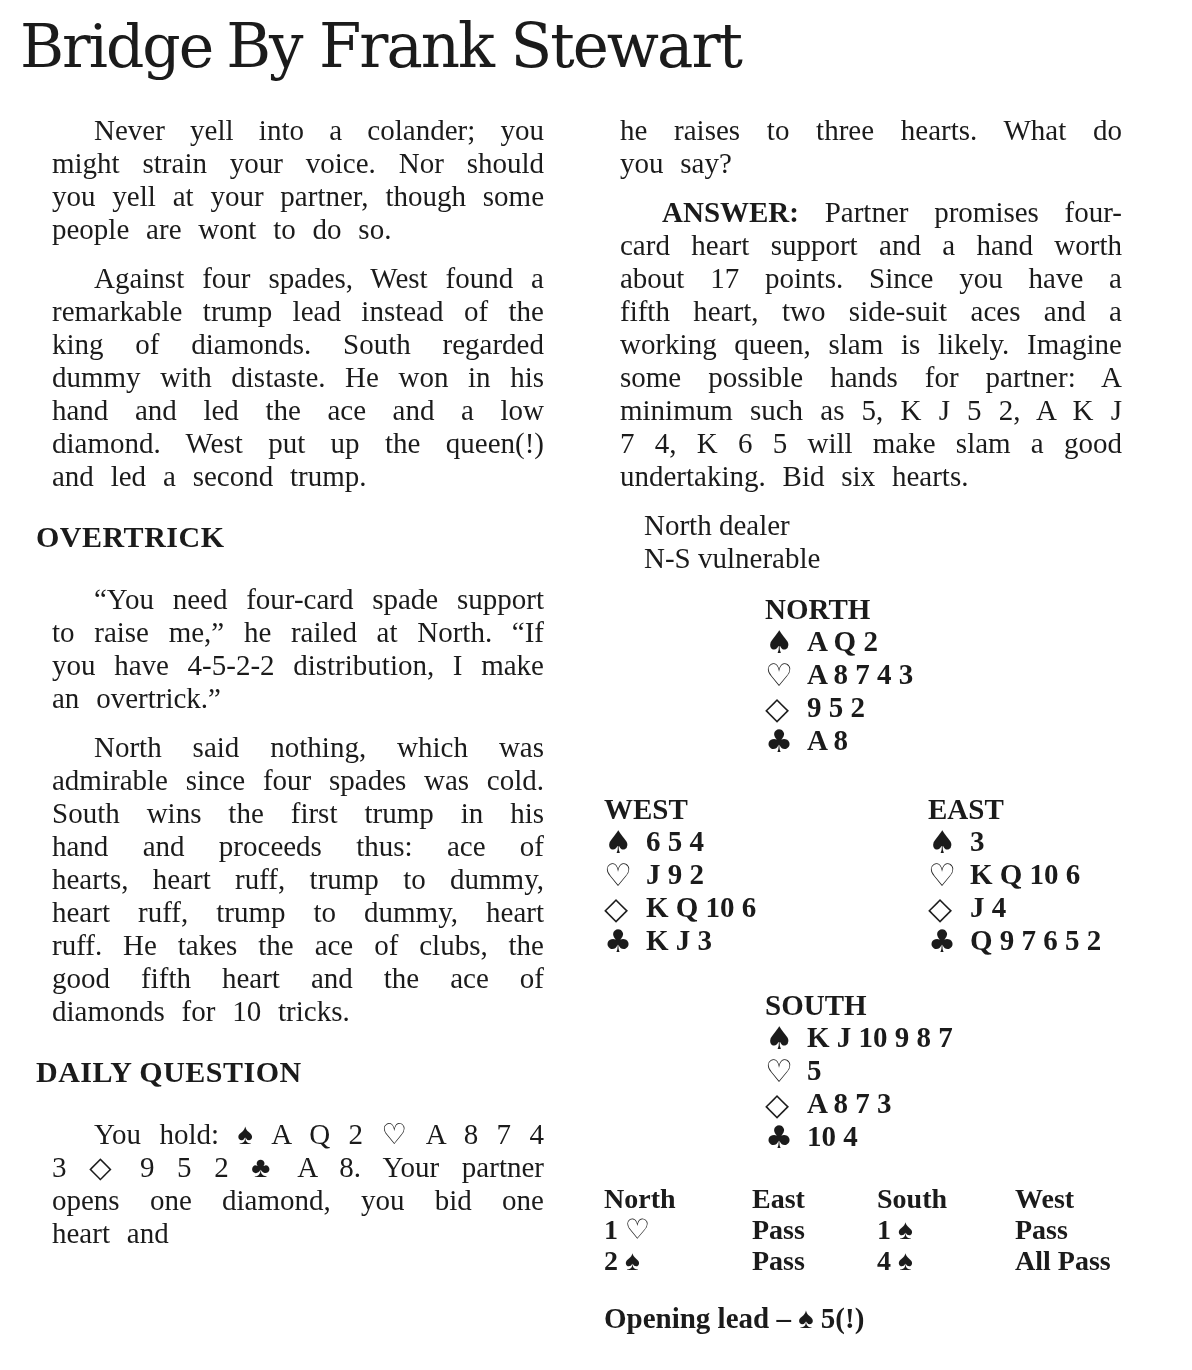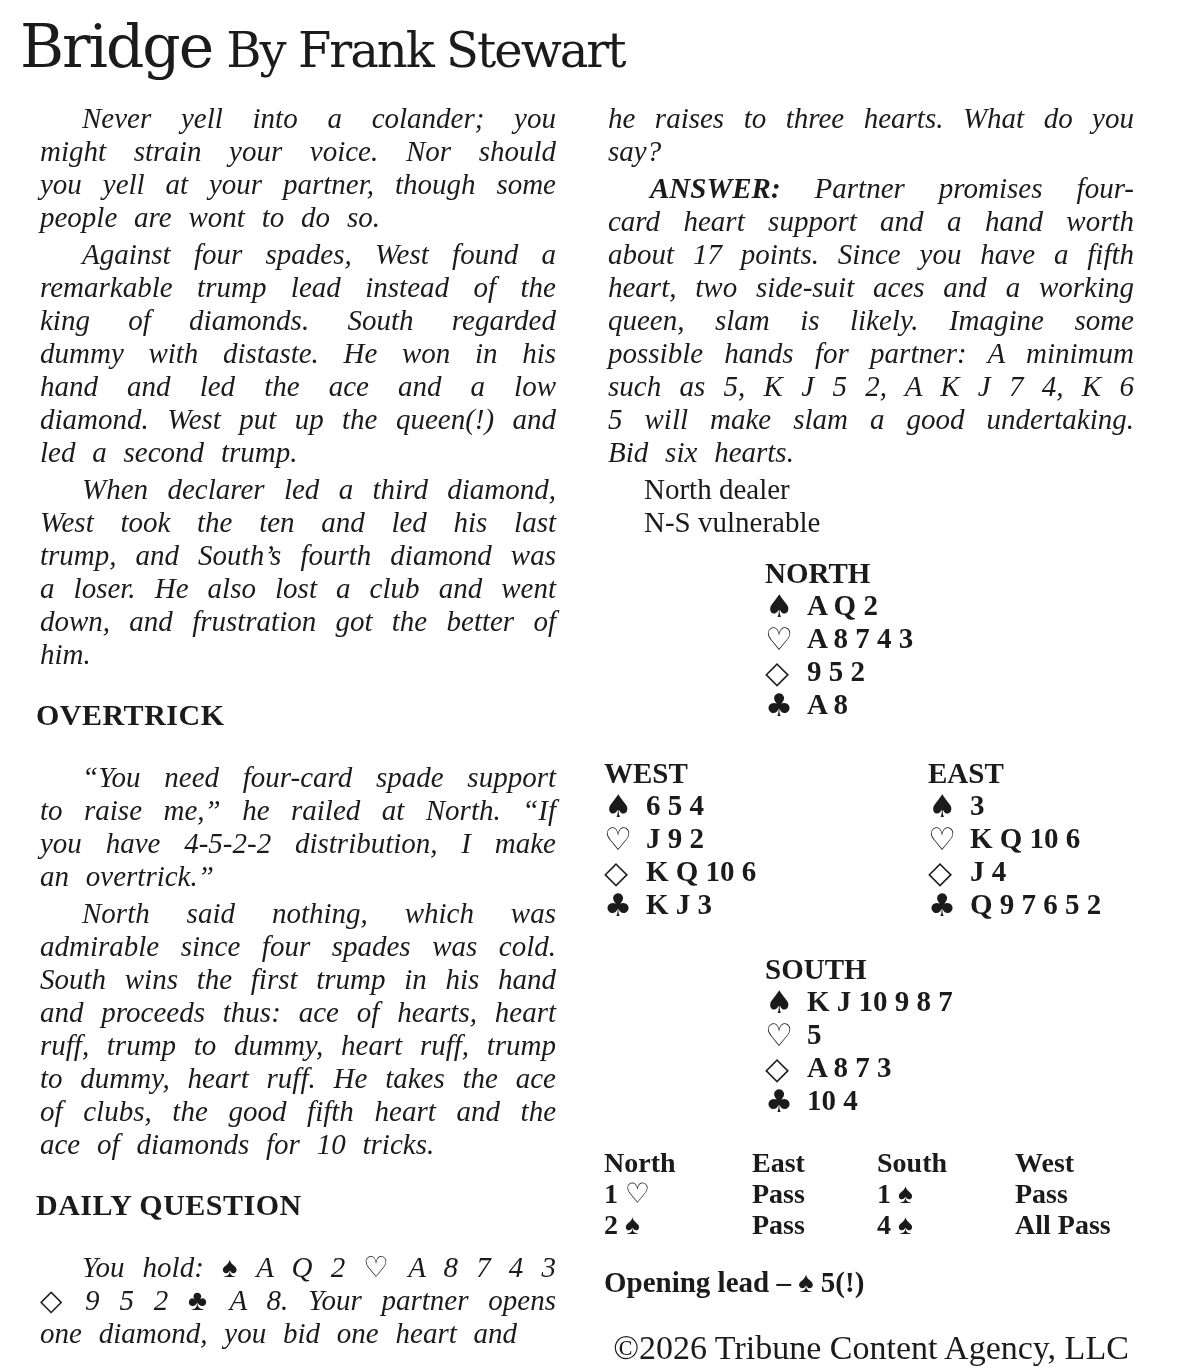--- a/index.html
+++ b/index.html
@@ -23,36 +23,35 @@
   }
   .masthead .title-word {
     font-family: "DejaVu Serif", serif;
     font-weight: normal;
     font-size: 60px;
     letter-spacing: -2px;
   }
   .masthead .byline {
     font-family: "DejaVu Serif", serif;
     font-weight: normal;
-    font-size: 48px;
+    font-size: 61px;
     letter-spacing: -2px;
     margin-left: 14px;
   }
 
   
   .col { position: absolute; top: 98px; font-size: 29px; line-height: 33px; }
   .col-left  { left: 36px;  width: 524px; }
   .col-right { left: 604px; width: 534px; }
 
   .col p.body {
-    margin: 4px;
+    margin: 16px;
     text-align: justify;
     text-indent: 42px;
     word-spacing: 0.33em;
-    font-style: italic;
   }
   .col p.body.no-indent { text-indent: 0; }
   .bold { font-weight: bold; }
 
   .section-heading {
     font-weight: bold;
     font-size: 30px;
     text-align: left;
     margin: 27px 0 30px 0;
     letter-spacing: 0.5px;
@@ -104,21 +103,20 @@
 
 <div class="page">
 
   <div class="masthead">
     <span class="title-word">Bridge</span><span class="byline">By Frank Stewart</span>
   </div>
 
   <div class="col col-left">
     <p class="body">Never yell into a colander; you might strain your voice. Nor should you yell at your partner, though some people are wont to do so.</p>
     <p class="body">Against four spades, West found a remarkable trump lead instead of the king of diamonds. South regarded dummy with distaste. He won in his hand and led the ace and a low diamond. West put up the queen(!) and led a second trump.</p>
-    <p class="body">When declarer led a third diamond, West took the ten and led his last trump, and South’s fourth diamond was a loser. He also lost a club and went down, and frustration got the better of him.</p>
     <h2 class="section-heading">OVERTRICK</h2>
     <p class="body">“You need four-card spade support to raise me,” he railed at North. “If you have 4-5-2-2 distribution, I make an overtrick.”</p>
     <p class="body">North said nothing, which was admirable since four spades was cold. South wins the first trump in his hand and proceeds thus: ace of hearts, heart ruff, trump to dummy, heart ruff, trump to dummy, heart ruff. He takes the ace of clubs, the good fifth heart and the ace of diamonds for 10 tricks.</p>
     <h2 class="section-heading">DAILY QUESTION</h2>
     <p class="body">You hold: ♠ A Q 2 ♡ A 8 7 4 3 ◇ 9 5 2 ♣ A 8. Your partner opens one diamond, you bid one heart and</p>
   </div>
 
   <div class="col col-right">
     <p class="body no-indent">he raises to three hearts. What do you say?</p>
     <p class="body"><span class="bold">ANSWER:</span> <span>Partner promises four-card heart support and a hand worth about 17 points. Since you have a fifth heart, two side-suit aces and a working queen, slam is likely. Imagine some possible hands for partner: A minimum such as 5, K J 5 2, A K J 7 4, K 6 5 will make slam a good undertaking. Bid six hearts.</span></p>

